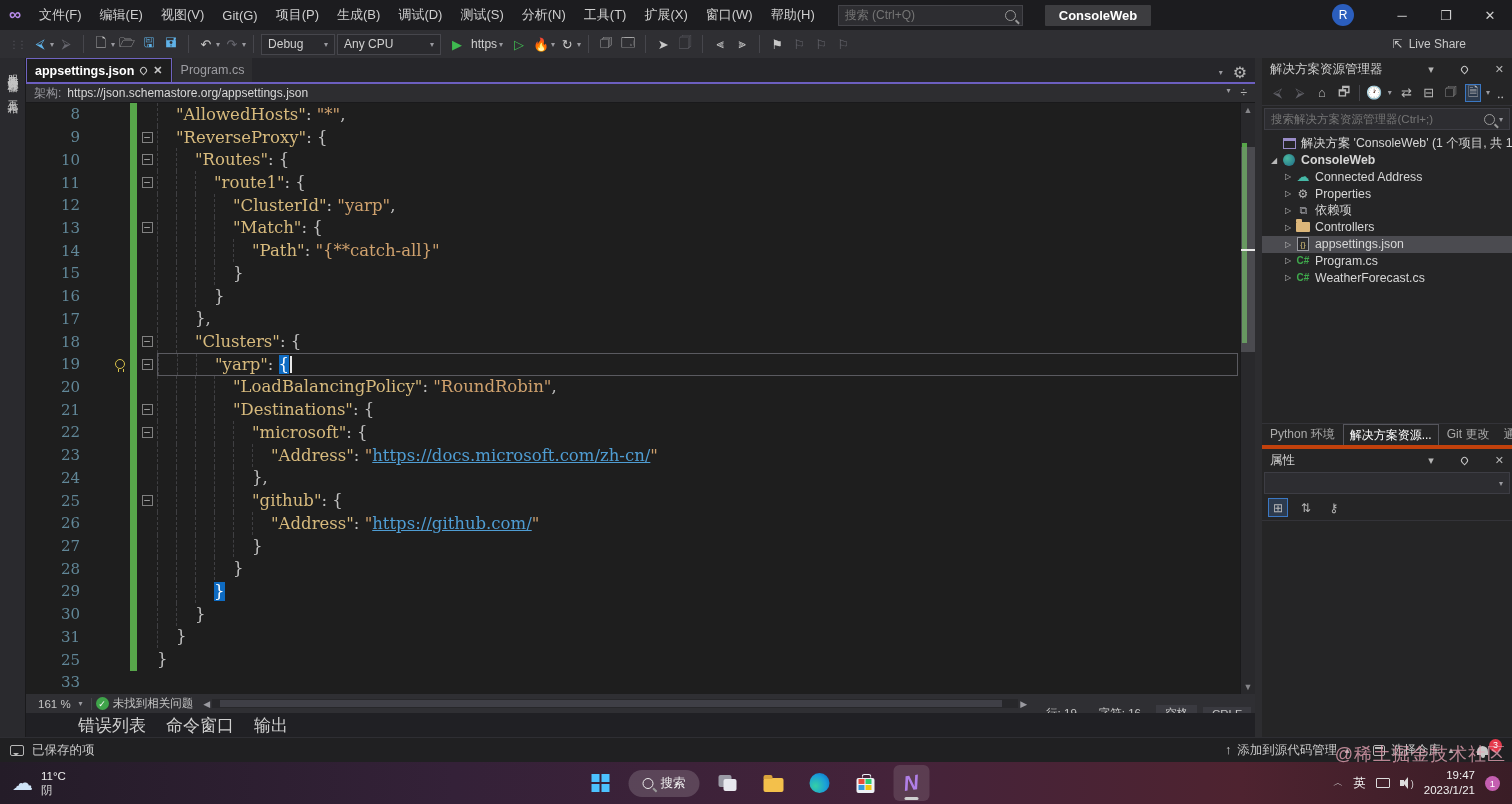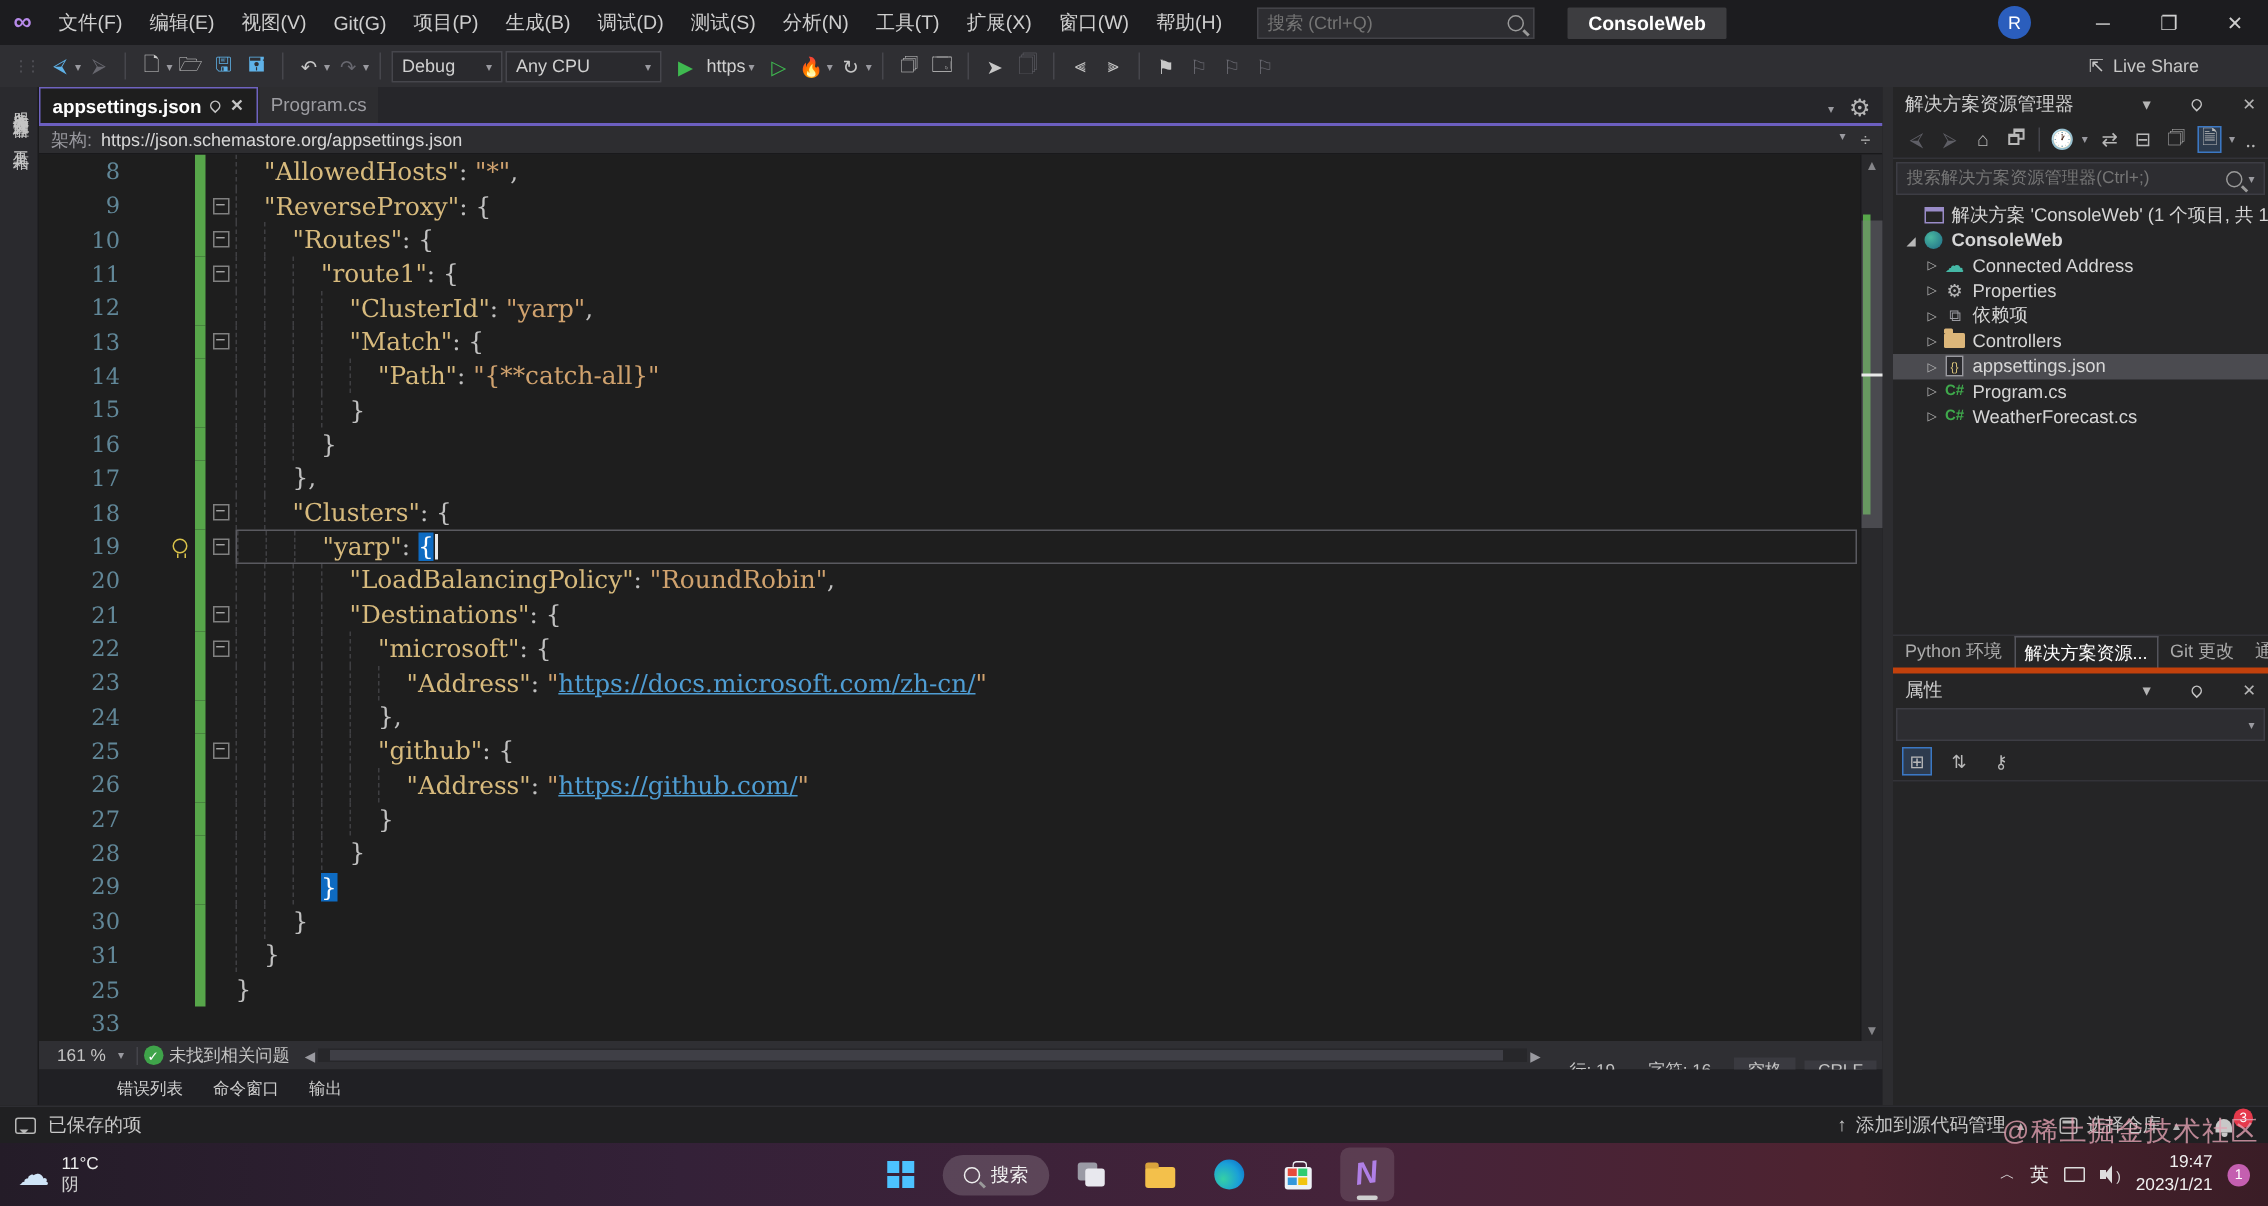--- a/index.html
+++ b/index.html
@@ -106,21 +106,21 @@
   .okdot { width:13px; height:13px; border-radius:50%; background:#3fa44a; color:#fff; font-size:9px;
     display:flex; align-items:center; justify-content:center; }
   .hsb { flex:1; display:flex; align-items:center; margin:0 6px; gap:2px; }
   .hsb-track { flex:1; height:9px; background:#27272a; position:relative; }
   .hsb-thumb { position:absolute; left:1%; width:97%; top:1px; height:7px; background:#3f3f46; }
   .chip { padding:1px 9px;margin-top:20px; }
   .chip.btn { background:#3a3a40; margin-left:2px; }
 
   
   .panel-tabs { height:24px; background:#202024; display:flex; align-items:center; gap:4px; padding-left:44px;
-    font-size:11px; color:#cfcfcf; flex:0 0 auto; }
+    font-size:17px; color:#cfcfcf; flex:0 0 auto; }
   .panel-tabs span { padding:2px 8px; }
 
   
   .splitter { width:7px; background:#2d2d30; flex:0 0 auto; }
   .dock { width:250px; background:#252526; display:flex; flex-direction:column; font-size:12.5px; flex:0 0 auto; }
   .dock-title { height:22px; display:flex; align-items:center; padding:0 8px; gap:27px; color:#cfcfcf; flex:0 0 auto; }
   .dock-title .name { flex:1; font-size:12.5px; }
   .dock-title .ic { color:#b5b5b5; font-size:11px; }
   .se-toolbar { height:26px; display:flex; align-items:center; gap:7px; padding:0 8px; color:#b8b8b8;
     border-bottom:1px solid #333338; flex:0 0 auto; font-size:13px; }

